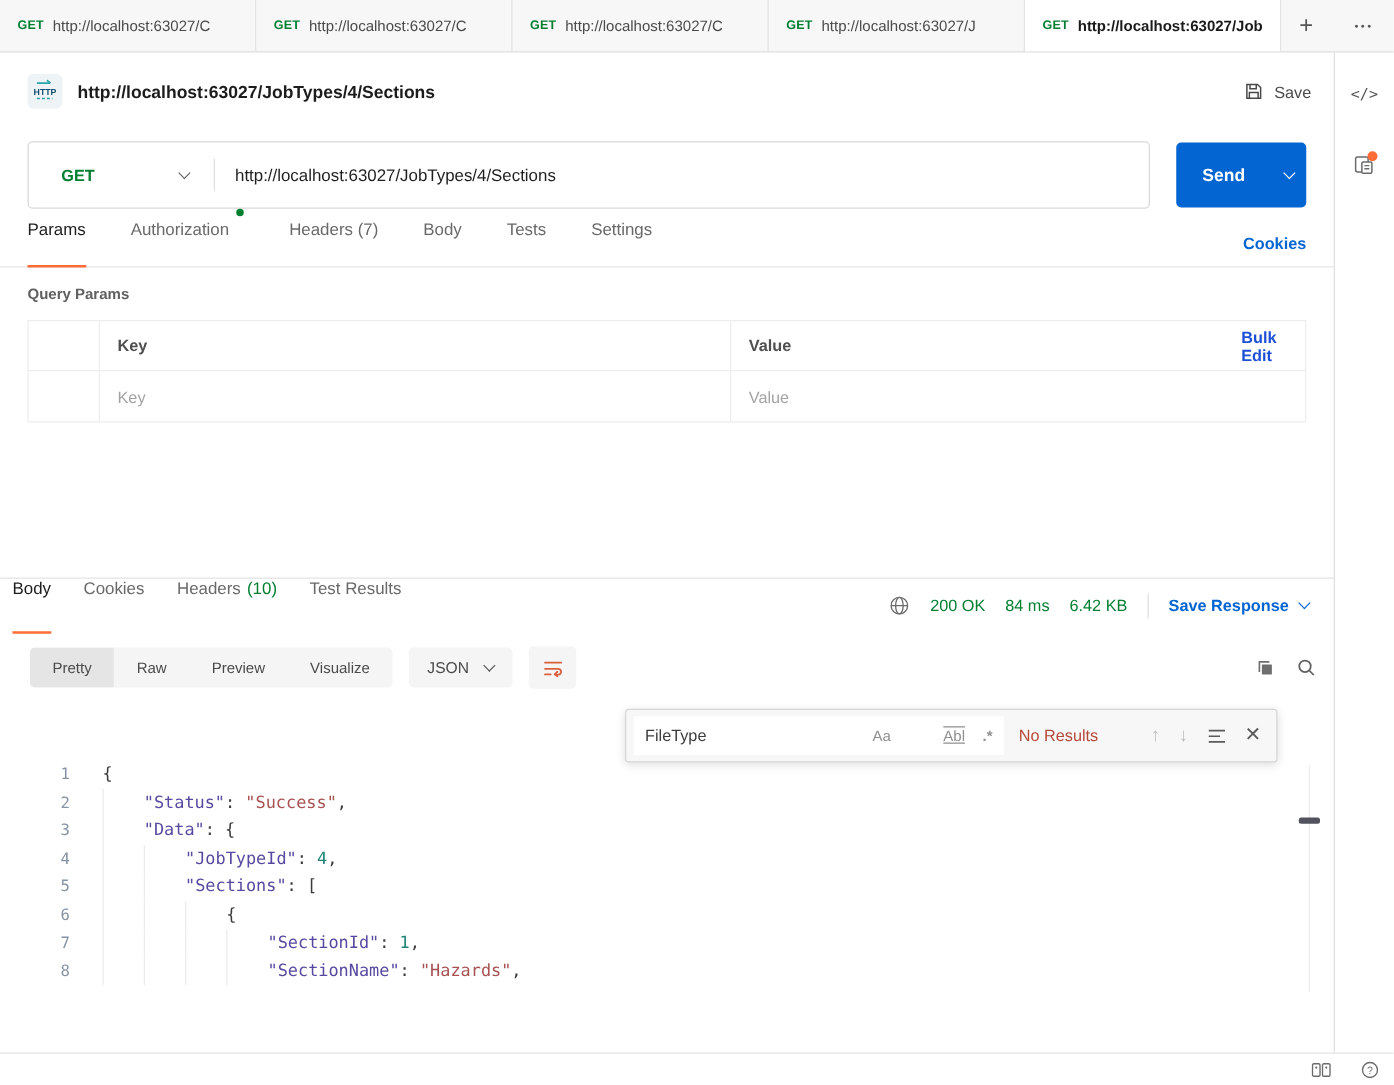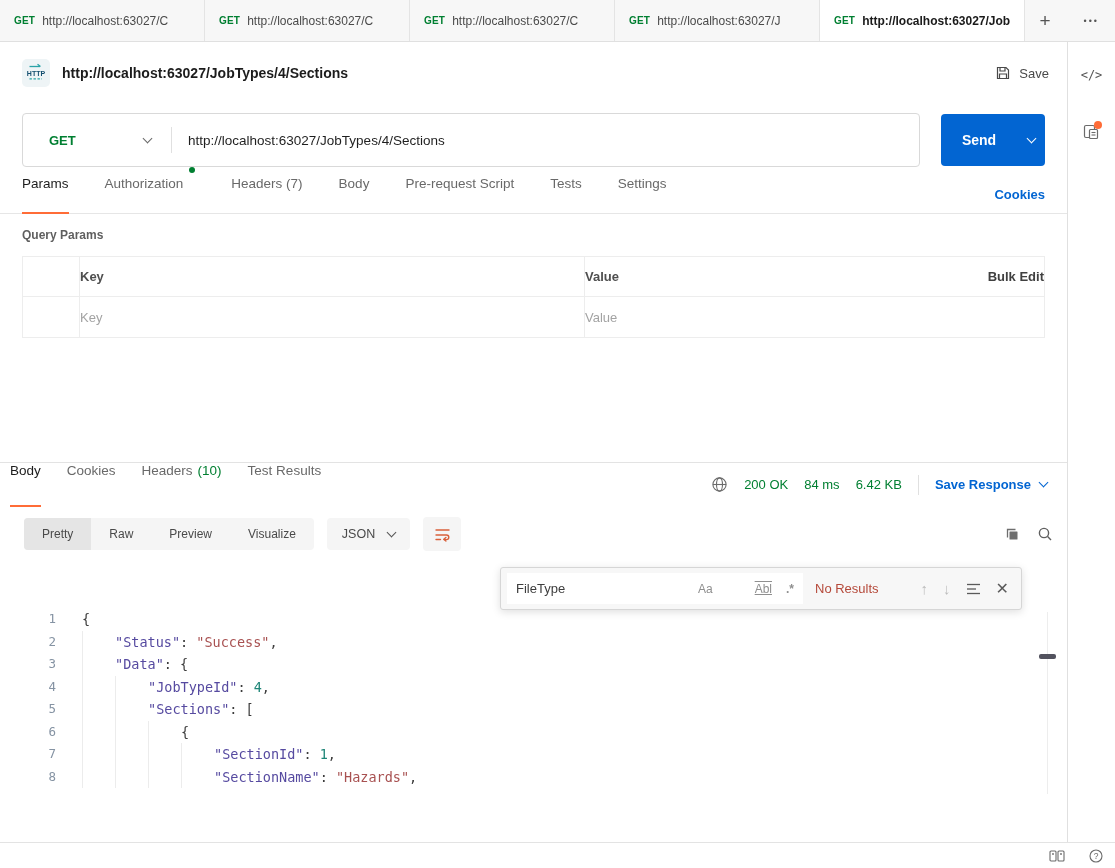--- a/index.html
+++ b/index.html
@@ -51,27 +51,27 @@
   .gdot { width:6px; height:6px; border-radius:50%; background:#007f31; margin-left:6px; margin-top:-9px; }
   .tcnt { color:#007f31; margin-left:5px; }
   .cookies-link { margin-left:auto; align-self:center; color:#0265d2; font-weight:600; font-size:13px; cursor:pointer; }
 
   
   .params-section { flex:1; padding:14px 22px 0; }
   .qp-title { font-size:12px; font-weight:700; color:#5f5f5f; margin-bottom:14px; }
   .qp-table { border:1px solid #ededed; }
   .qp-row { display:flex; height:40px; align-items:stretch; }
   .qp-row.header { border-bottom:1px solid #ededed; }
-  .qp-cell { display:flex; align-items:center; font-size:13px; padding:0 0;text-align:center; }
+  .qp-cell { display:flex; align-items:center; font-size:13px; padding:0 14px; }
   .c-sel { width:56px; flex:none; }
   .c-key { width:505px; flex:none; border-left:1px solid #ededed; }
   .c-val { width:395px; flex:none; border-left:1px solid #ededed; }
   .c-bulk { flex:1; justify-content:flex-end; }
   .hdr-txt { color:#4f4f4f; font-weight:600; }
-  .bulk-txt { color:#404040; font-weight:700; cursor:pointer; }
+  .bulk-txt { color:#1d4ed8; font-weight:700; cursor:pointer; }
   .ph { color:#a3a3a3; }
   .qp-row.data .c-bulk { border-left:none; }
 
   
   .resp-header { height:44px; border-top:1px solid #e3e3e3; display:flex; align-items:stretch; padding:0 20px 0 10px; }
   .resptabs { display:flex; gap:26px; }
   .resp-meta { margin-left:auto; display:flex; align-items:center; gap:16px; font-size:13px; }
   .status-green { color:#007f31; }
   .meta-divider { width:1px; height:20px; background:#e0e0e0; }
   .save-response { color:#0265d2; font-weight:600; display:flex; align-items:center; gap:9px; cursor:pointer; }
@@ -196,23 +196,20 @@
             <span>Authorization</span>
             <span class="gdot"></span>
           </div>
           <div class="rtab">
             <span>Headers (7)</span>
           </div>
           <div class="rtab">
             <span>Body</span>
           </div>
           <div class="rtab">
-            <span>Pre-request Script</span>
-          </div>
-          <div class="rtab">
             <span>Tests</span>
           </div>
           <div class="rtab">
             <span>Settings</span>
           </div>
         </div>
       <span class="cookies-link">Cookies</span>
     </div>
 
     <div class="params-section">

